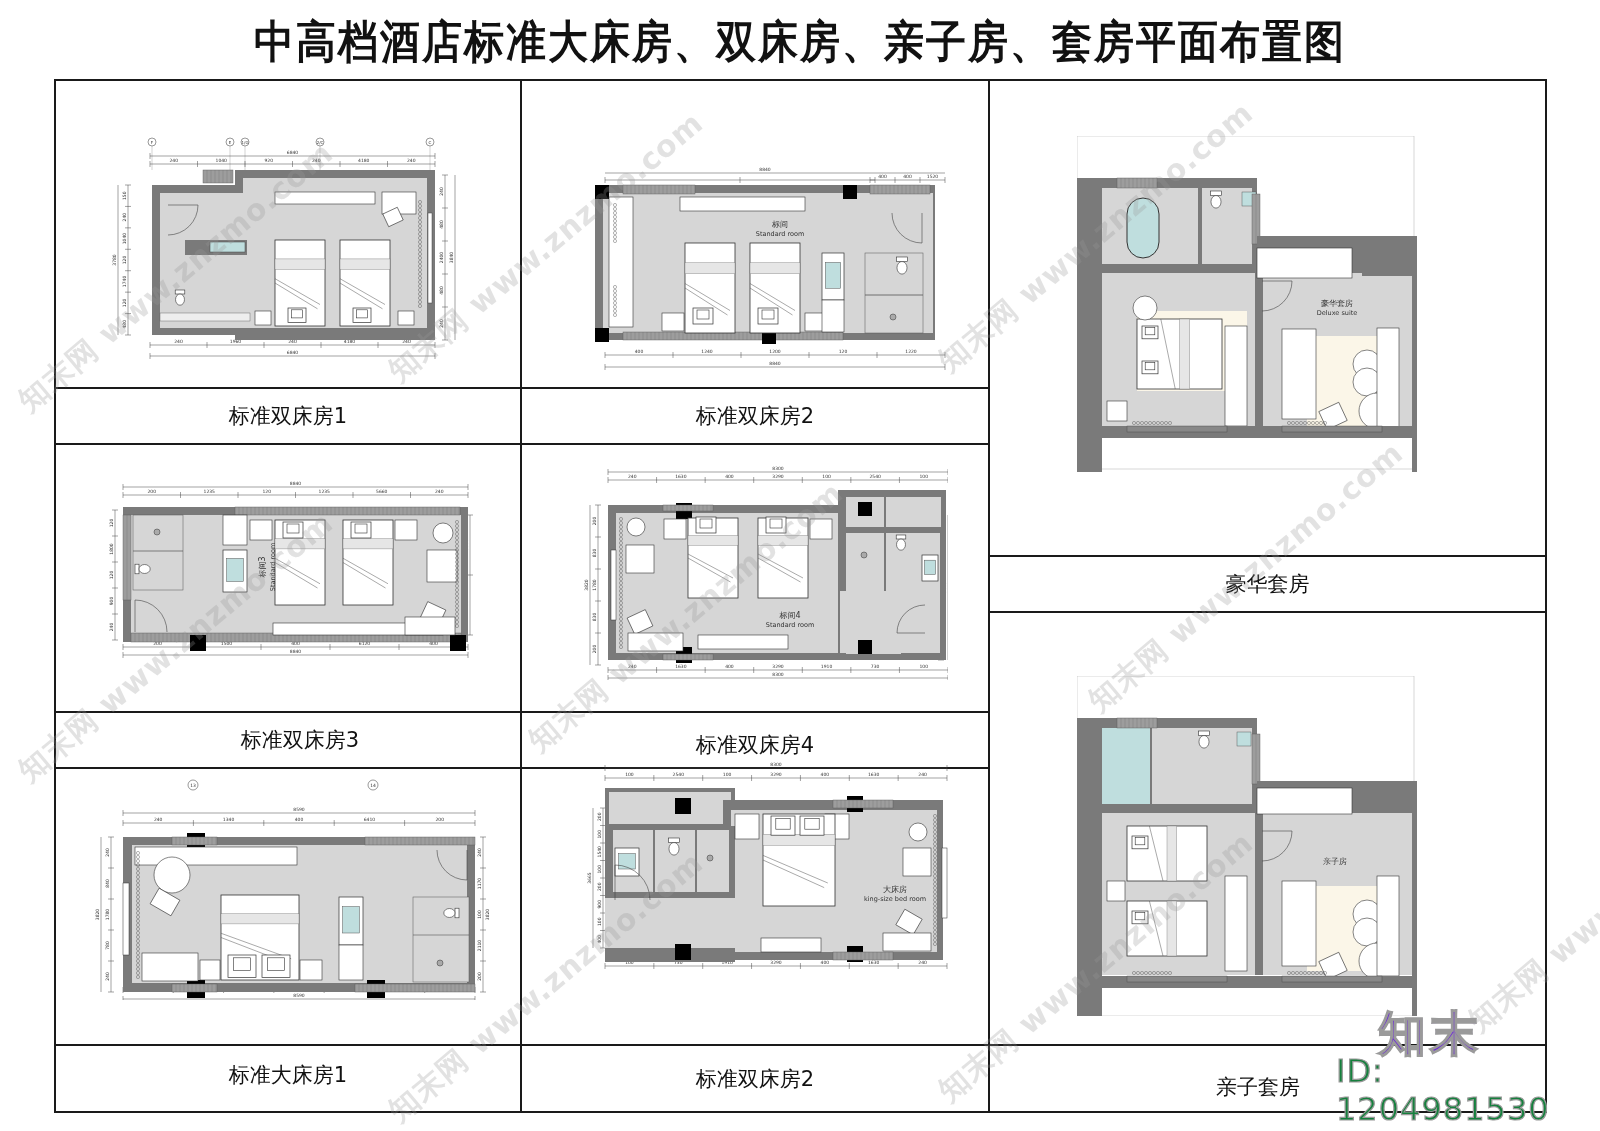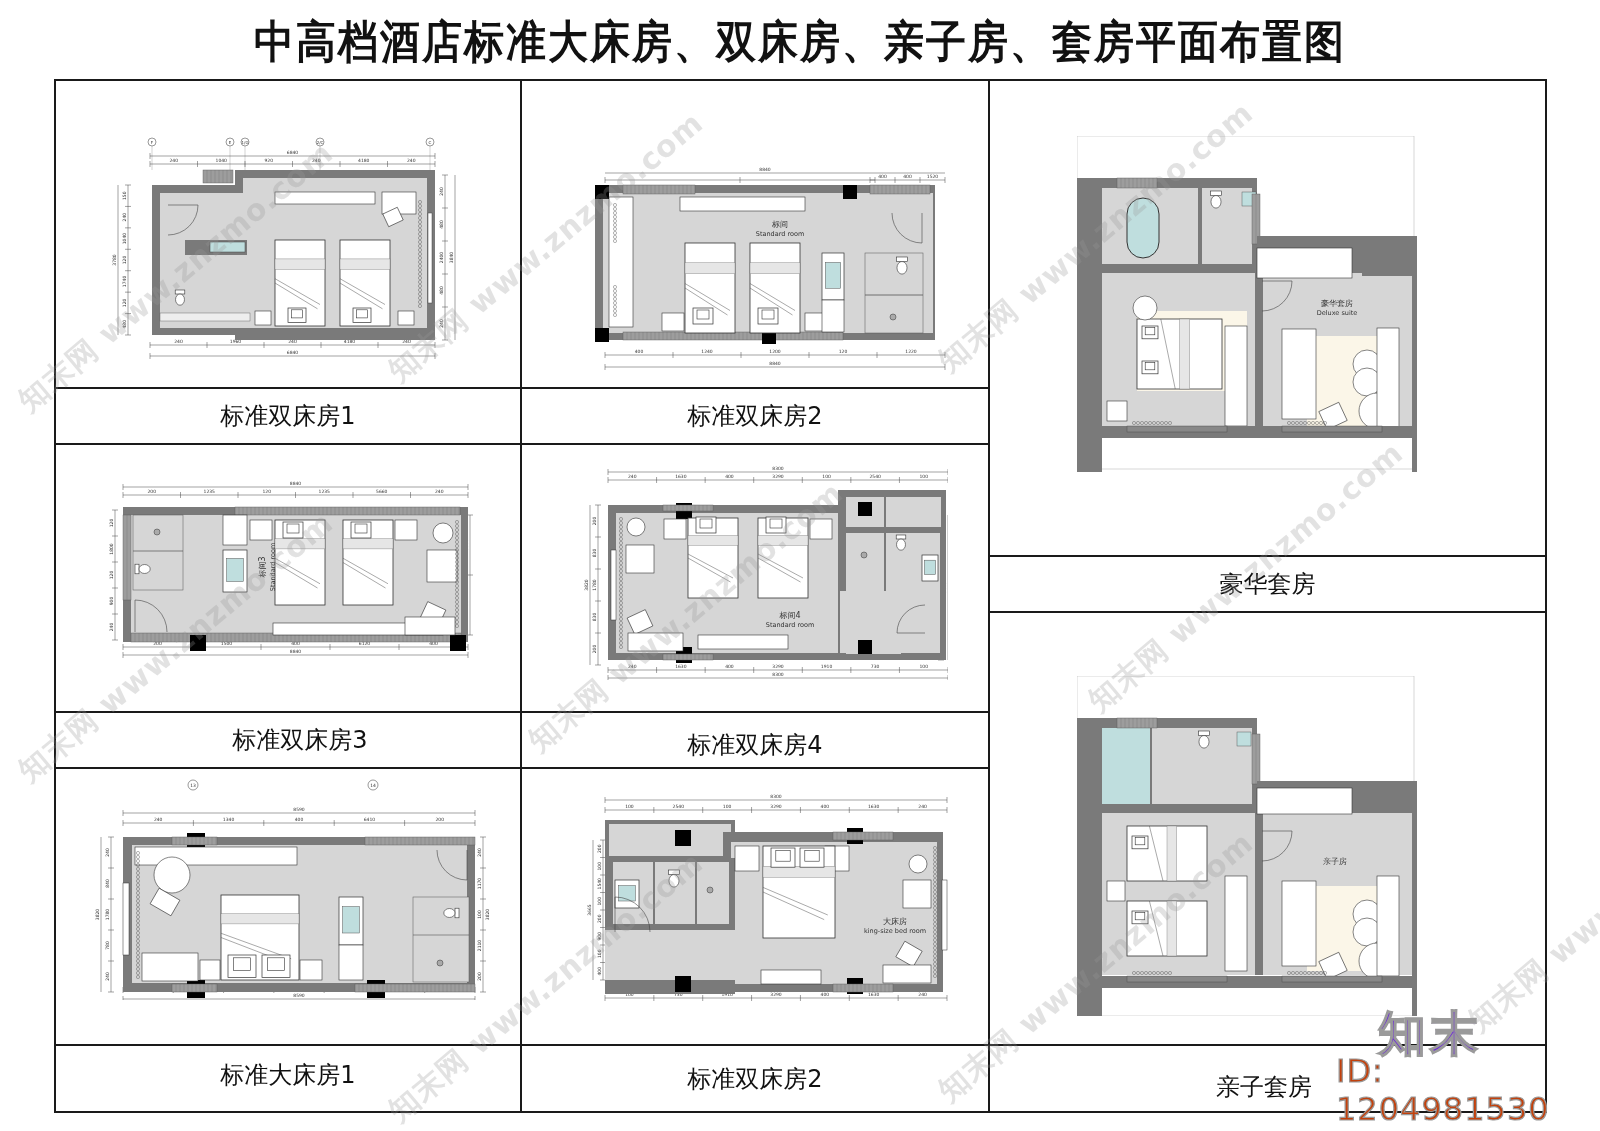--- a/index.html
+++ b/index.html
@@ -1,25 +1,25 @@
 <!DOCTYPE html>
 <html><head>
 <meta charset="utf-8">
 <style>
   html,body{margin:0;padding:0;background:#fff;}
   body{width:1600px;height:1131px;position:relative;overflow:hidden;font-family:"DejaVu Sans","Liberation Sans",sans-serif;}
   .title{position:absolute;left:0;top:14px;width:1600px;text-align:center;font-size:40px;font-weight:bold;letter-spacing:2px;color:#111;font-family:"DejaVu Sans",sans-serif;transform:scaleY(1.12);}
   .frame{position:absolute;left:54px;top:79px;width:1493px;height:1034px;border:2px solid #1a1a1a;box-sizing:border-box;}
   .hline,.vline{position:absolute;background:#1a1a1a;}
-  .label{position:absolute;display:flex;align-items:center;justify-content:center;font-size:24px;color:#111;font-family:"DejaVu Sans",sans-serif;}
+  .label{position:absolute;display:flex;align-items:center;justify-content:center;font-size:21px;color:#111;font-family:"DejaVu Sans",sans-serif;}
   .plan{position:absolute;}
   .plan svg{display:block;}
   .wm{position:absolute;color:rgba(150,150,150,0.28);font-weight:bold;font-size:30px;white-space:nowrap;transform:rotate(-40deg);transform-origin:left top;pointer-events:none;letter-spacing:1px;}
   .logo{position:absolute;left:1378px;top:1002px;font-size:48px;font-weight:bold;color:#6d28d9;-webkit-text-stroke:1.4px #9a9a9a;letter-spacing:4px;}
-  .idtext{position:absolute;left:1336px;top:1052px;font-size:32px;color:#c2410c;-webkit-text-stroke:1.2px #9a9a9a;font-family:"DejaVu Sans",sans-serif;letter-spacing:1px;}
+  .idtext{position:absolute;left:1336px;top:1052px;font-size:32px;color:#15803d;-webkit-text-stroke:1.2px #9a9a9a;font-family:"DejaVu Sans",sans-serif;letter-spacing:1px;}
   .dim{font-family:"DejaVu Sans",sans-serif;}
 </style>
 </head>
 <body>
 
 <div class="title">中高档酒店标准大床房、双床房、亲子房、套房平面布置图</div>
 
 <div class="frame"></div>
 
 <div class="vline" style="left:520px;top:79px;width:2px;height:1034px;"></div>
@@ -1016,21 +1016,21 @@
       <rect x="318" y="122" width="56" height="85" fill="#d6d6d6" stroke="#555" stroke-width="0.5"></rect>
       <line x1="318" y1="160" x2="374" y2="160" stroke="#555" stroke-width="0.6"></line>
       <g transform="rotate(90 356 138)">
         <rect x="351.2" y="130" width="9.6" height="4" fill="#ffffff" stroke="#333" stroke-width="0.6"></rect>
         <ellipse cx="356" cy="139.6" rx="4.48" ry="5.6" fill="#ffffff" stroke="#333" stroke-width="0.6"></ellipse>
       </g>
       <circle cx="345" cy="188" r="3" fill="#aaa" stroke="#333" stroke-width="0.5"></circle>
       <path d="M372 75 L372 105 A30 30 0 0 1 342 75" fill="none" stroke="#444" stroke-width="0.6"></path>
     </svg>
   </div>
-<div class="plan" id="plan-king2" style="left:585px;top:780px;width:370px;height:225px;">
+<div class="plan" id="plan-king2" style="left:585px;top:748px;width:370px;height:225px;">
     <svg width="370" height="225" viewBox="0 0 370 225">
       <line x1="20" y1="30" x2="362" y2="30" stroke="#444" stroke-width="0.5"></line>
       <line x1="20" y1="27" x2="20" y2="33" stroke="#444" stroke-width="0.5"></line>
       <line x1="68.85714285714286" y1="27" x2="68.85714285714286" y2="33" stroke="#444" stroke-width="0.5"></line>
       <line x1="117.71428571428571" y1="27" x2="117.71428571428571" y2="33" stroke="#444" stroke-width="0.5"></line>
       <line x1="166.57142857142856" y1="27" x2="166.57142857142856" y2="33" stroke="#444" stroke-width="0.5"></line>
       <line x1="215.42857142857142" y1="27" x2="215.42857142857142" y2="33" stroke="#444" stroke-width="0.5"></line>
       <line x1="264.2857142857143" y1="27" x2="264.2857142857143" y2="33" stroke="#444" stroke-width="0.5"></line>
       <line x1="313.1428571428571" y1="27" x2="313.1428571428571" y2="33" stroke="#444" stroke-width="0.5"></line>
       <line x1="362" y1="27" x2="362" y2="33" stroke="#444" stroke-width="0.5"></line>

